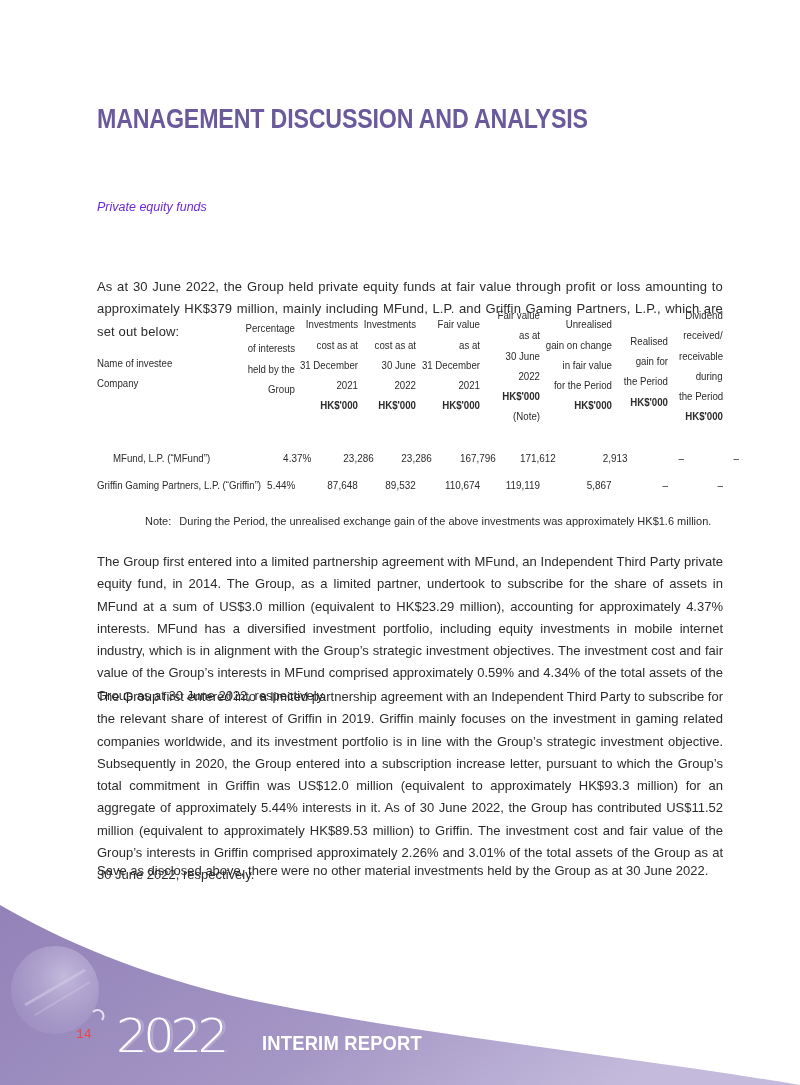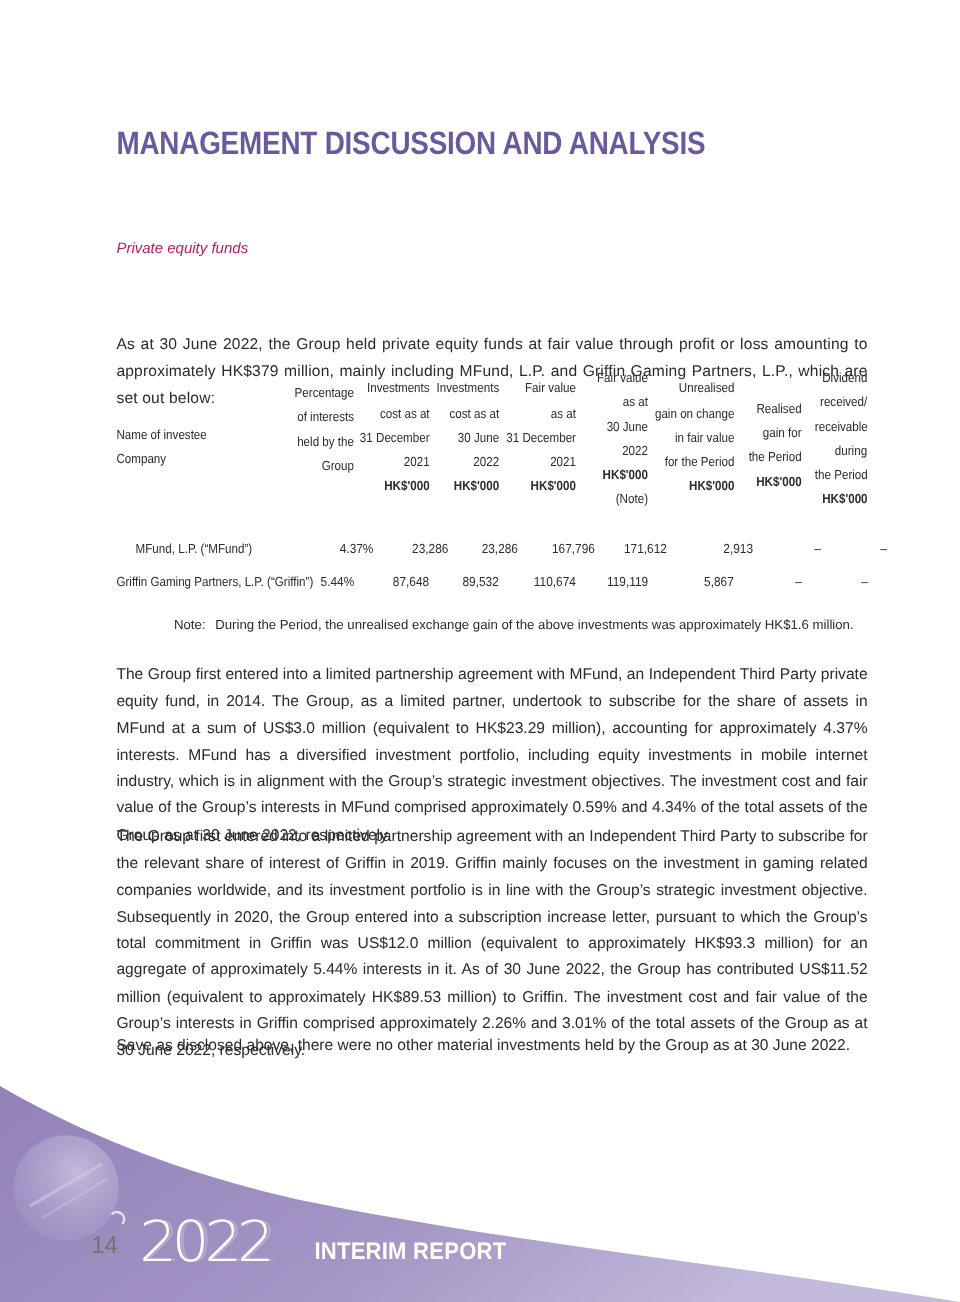--- a/index.html
+++ b/index.html
@@ -28,21 +28,21 @@
       transform: scaleX(0.86);
       transform-origin: left top;
       white-space: nowrap;
     }
     .section-subtitle {
       position: absolute;
       left: 97px;
       top: 200px;
       font-style: italic;
       font-size: 12.5px;
-      color: #be185d;
+      color: #6d28d9;
       text-align: center;
     }
     .para {
       position: absolute;
       left: 97px;
       width: 626px;
       font-size: 13px;
       line-height: 22.3px;
       text-align: justify;
       color: #2b2b2b;
@@ -116,23 +116,23 @@
       position: absolute;
       left: 0;
       top: 880px;
       width: 800px;
       height: 205px;
     }
     .page-number {
       position: absolute;
       left: 76px;
       top: 1027px;
-      font-size: 20px;
-      color: #737373;
-      font-family: Liberation Sans, sans-serif;
+      font-size: 13px;
+      color: #ef4444;
+      font-family: Liberation Mono, monospace;
     }
     .report-year {
       position: absolute;
       left: 116px;
       top: 1008px;
       font-size: 47px;
       color: #ffffff;
       font-family: "DejaVu Sans", sans-serif;
       font-weight: 200;
       letter-spacing: -4px;

